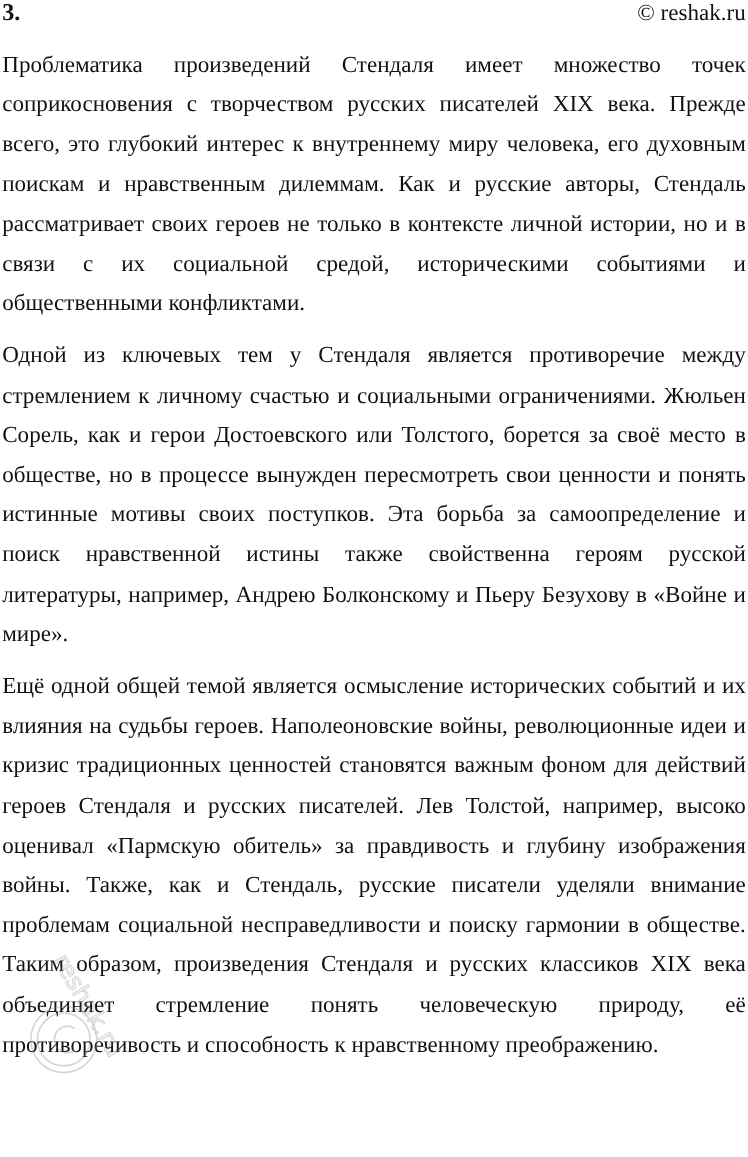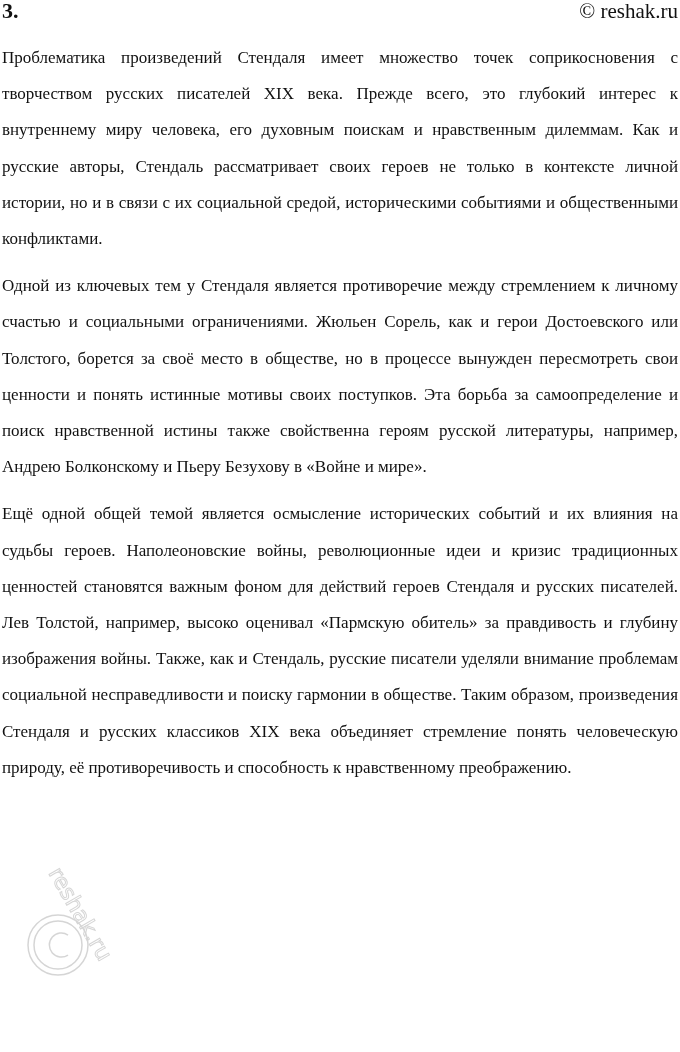--- a/index.html
+++ b/index.html
@@ -38,21 +38,21 @@
       line-height: 30px;
     }
     .content {
       position: absolute;
       left: 2px;
       top: 40px;
       width: 676px;
     }
     .para {
       margin: 0 0 11px 0;
-      font-size: 17px;
+      font-size: 21px;
       line-height: 36.2px;
       text-align: justify;
       text-align-last: left;
     }
     .watermark {
       position: absolute;
       left: 18px;
       top: 850px;
       width: 110px;
       height: 140px;

